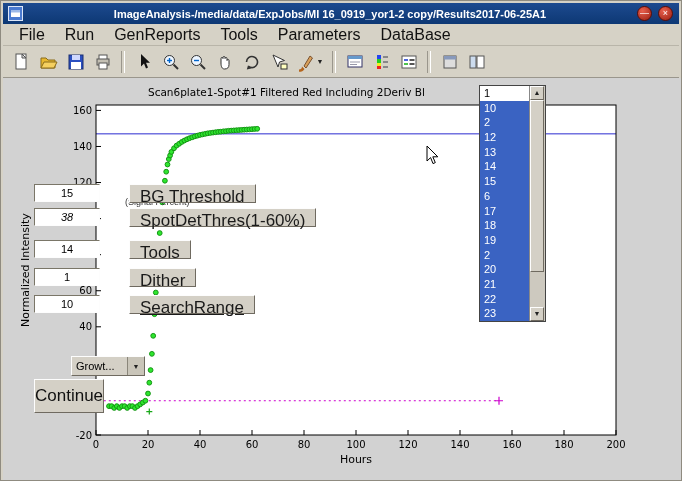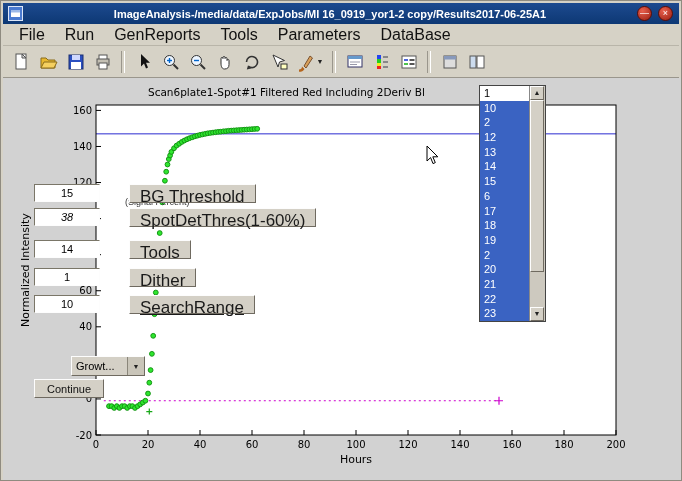--- a/index.html
+++ b/index.html
@@ -23,21 +23,21 @@
   
   .figure{position:absolute;left:2px;top:77px;width:678px;height:402px;background:#d2d2d2;overflow:hidden;}
   #chart{position:absolute;left:0;top:0;z-index:1;}
   
   .ctl-input{position:absolute;left:31px;width:66px;height:18px;box-sizing:border-box;background:#fff;border:1px solid;border-color:#7a7668 #fdfdfd #fdfdfd #7a7668;font-family:"Liberation Sans",sans-serif;font-size:11px;text-align:center;padding:0;z-index:3;}
   .ctl-label{position:absolute;left:126px;height:19px;box-sizing:border-box;background:#d4d0c6;border:1px solid;border-color:#fdfdfd #6f6a60 #6f6a60 #fdfdfd;font-size:17px;color:#1a1a1a;padding:2px 10px 0 10px;white-space:nowrap;z-index:3;}
   .subtext{position:absolute;left:122px;top:119px;font-size:9px;color:#333;z-index:2;white-space:nowrap;}
   .combo{position:absolute;left:31px;top:278px;width:74px;height:20px;box-sizing:border-box;z-index:3;background:#d4d0c6;border:1px solid;border-color:#fdfdfd #6f6a60 #6f6a60 #fdfdfd;display:flex;align-items:center;font-size:11px;margin-left:37px;}
   .combo-label{flex:1;padding-left:4px;white-space:nowrap;overflow:hidden;}
   .combo-arrow{width:16px;height:100%;background:#c9c5b9;border-left:1px solid #8a867a;font-size:7px;display:flex;align-items:center;justify-content:center;color:#222;}
-  .continue-btn{position:absolute;left:31px;top:301px;width:70px;height:19px;box-sizing:border-box;z-index:3;font-family:"Liberation Sans",sans-serif;font-size:11px;background:#d4d0c6;border:1px solid;border-color:#fdfdfd #6f6a60 #6f6a60 #fdfdfd;padding:0;color:#111;}
+  .continue-btn{position:absolute;left:31px;top:301px;width:70px;height:34px;box-sizing:border-box;z-index:3;font-family:"Liberation Sans",sans-serif;font-size:17px;background:#d4d0c6;border:1px solid;border-color:#fdfdfd #6f6a60 #6f6a60 #fdfdfd;padding:0;color:#111;}
   
   .ddlist{position:absolute;left:476px;top:7px;width:67px;height:237px;z-index:5;background:#fff;border:1px solid #444;box-sizing:border-box;display:flex;}
   .dd-items{flex:1;overflow:hidden;}
   .dd-item{height:14.7px;line-height:14.6px;font-size:11px;padding-left:4px;color:#000;background:#fff;white-space:nowrap;}
   .dd-item.sel{background:var(--hl,#3a63c2);color:#fff;}
   .dd-scroll{width:15px;background:#cdc9bf;border-left:1px solid #888;position:relative;flex:0 0 auto;}
   .dd-up,.dd-down{position:absolute;left:0;width:14px;height:14px;box-sizing:border-box;background:#d4d0c6;border:1px solid;border-color:#fdfdfd #6f6a60 #6f6a60 #fdfdfd;font-size:7px;text-align:center;line-height:12px;color:#222;}
   .dd-up{top:0;}.dd-down{bottom:0;}
   .dd-thumb{position:absolute;left:0;top:14px;width:14px;height:172px;box-sizing:border-box;background:#d4d0c6;border:1px solid;border-color:#fdfdfd #6f6a60 #6f6a60 #fdfdfd;}
   .cursor{position:absolute;left:423px;top:67px;z-index:6;pointer-events:none;}

